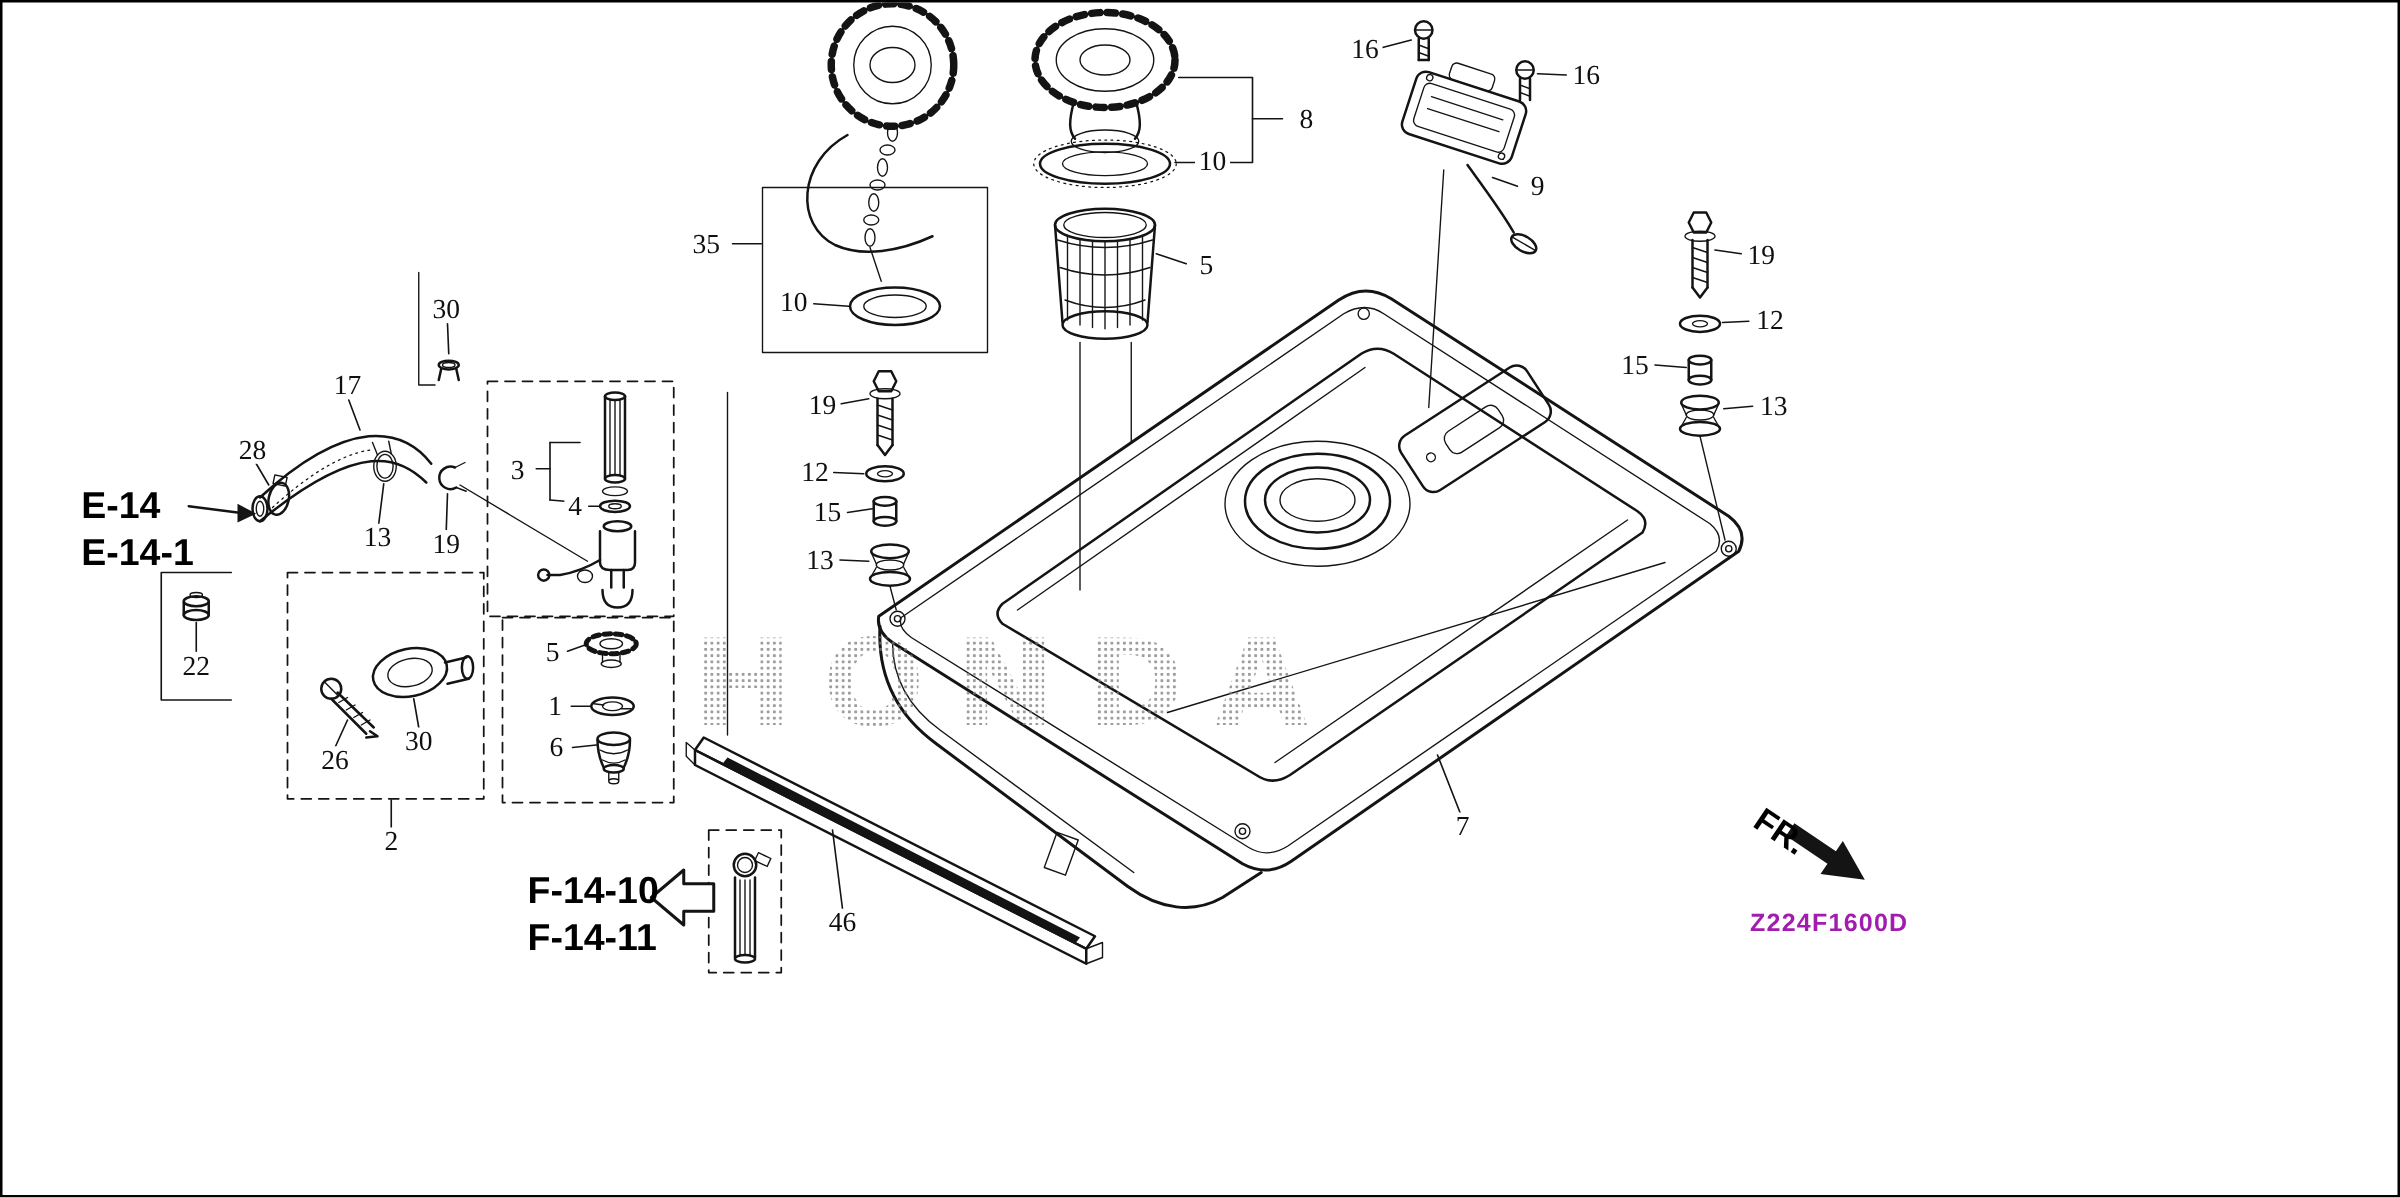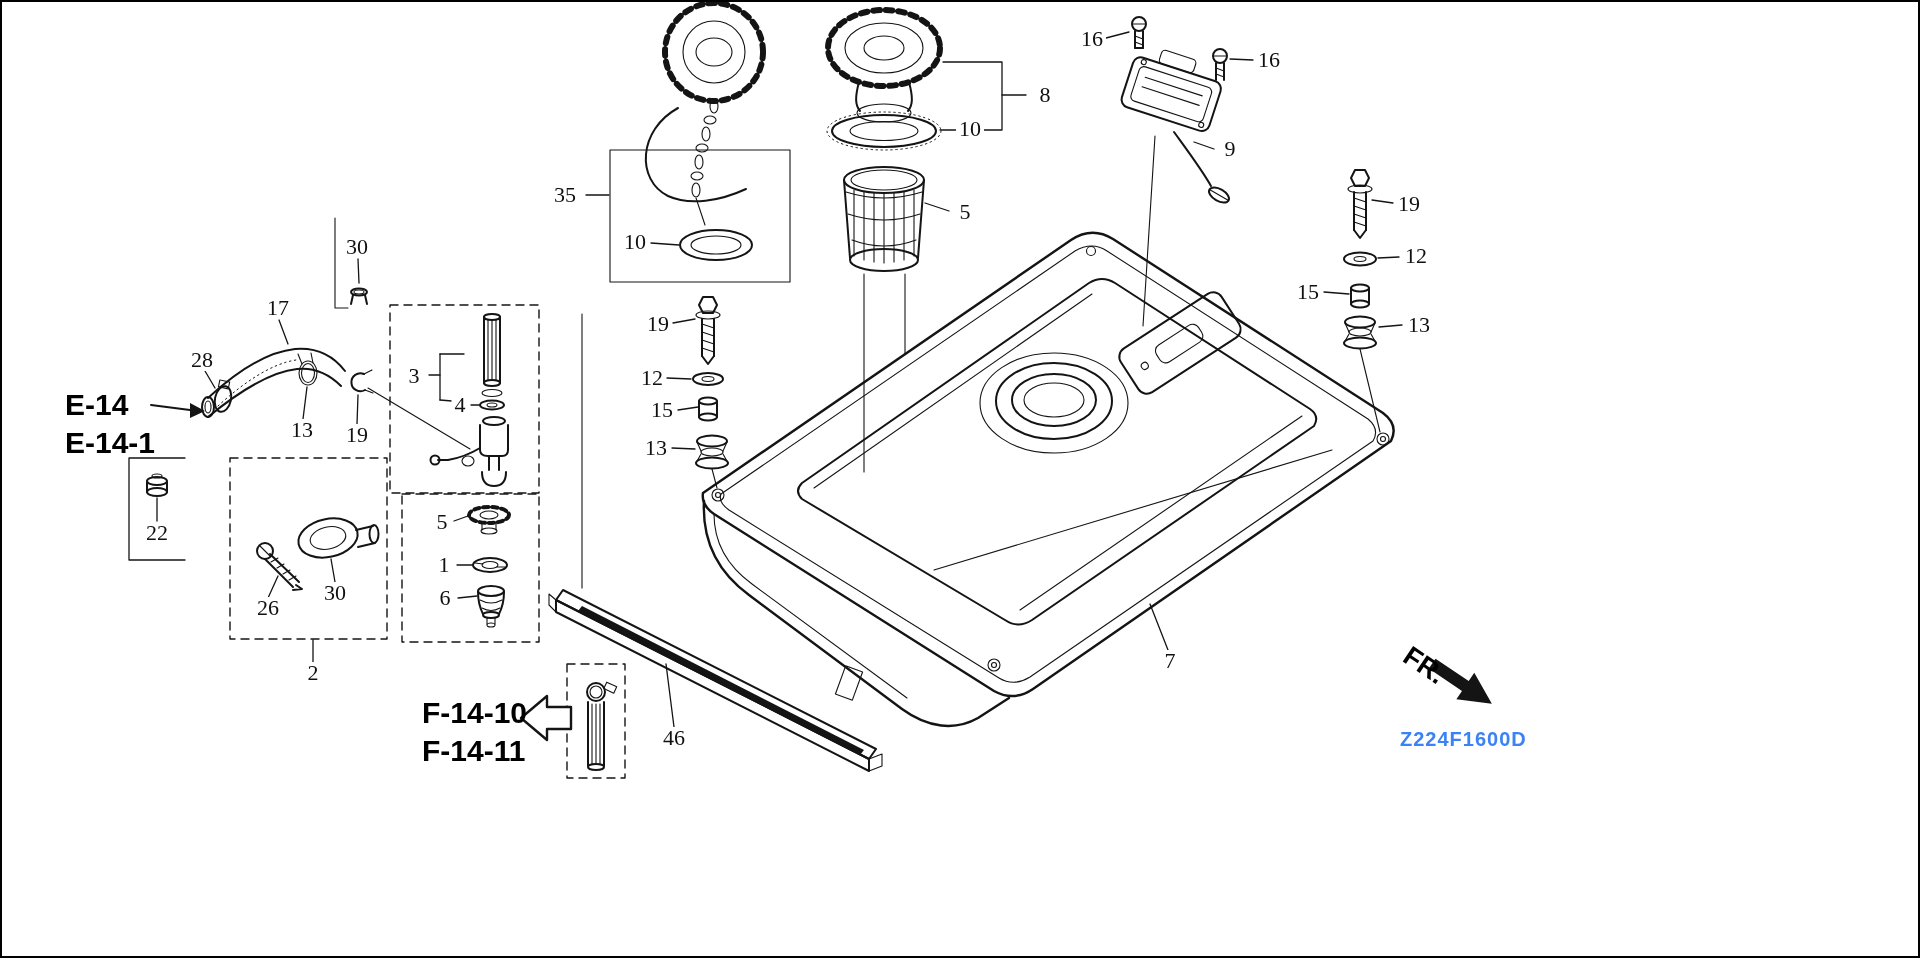--- a/index.html
+++ b/index.html
@@ -16,21 +16,21 @@
   .art .dash{stroke-width:1.4;stroke-dasharray:8 6}
   .art .knurl{stroke-width:6;stroke-dasharray:6.5 6}
   .art .dots{stroke-width:1;stroke-dasharray:1.5 3.5}
   .art .fillb{fill:#141414;stroke:none}
   .art .wfill{fill:#fff}
   .plabel{position:absolute;transform:translate(-50%,-50%);font-family:"Liberation Serif","DejaVu Serif",serif;
     font-size:22px;color:#101010;background:#fff;padding:0 3px;line-height:1;white-space:nowrap}
   .ref{position:absolute;font-family:"Liberation Sans","DejaVu Sans",sans-serif;font-weight:bold;
     font-size:30px;color:#000;line-height:1.27;white-space:nowrap}
   .code{position:absolute;font-family:"Liberation Sans","DejaVu Sans",sans-serif;font-weight:bold;
-    font-size:20px;letter-spacing:1px;color:#3b82f6;white-space:nowrap}
+    font-size:20px;letter-spacing:1px;color:#a21caf;white-space:nowrap}
   .fr-label{position:absolute;font-family:"Liberation Sans","DejaVu Sans",sans-serif;font-weight:bold;
     font-size:27px;color:#000;transform:rotate(34deg);transform-origin:left center;white-space:nowrap}
   .watermark{position:absolute;left:500px;top:490px;width:620px;height:110px;text-align:center;
     font-family:"DejaVu Sans",sans-serif;font-weight:800;font-size:96px;letter-spacing:24px;line-height:110px;
     color:#c6c6c6;opacity:.75;user-select:none}
   @supports ((-webkit-background-clip:text) or (background-clip:text)){
     .watermark{color:transparent;
       background-image:radial-gradient(#7d7d7d 1.3px,transparent 1.45px);
       background-size:5px 5px;-webkit-background-clip:text;background-clip:text}
   }
@@ -368,20 +368,21 @@
       <line class="ld" x1="356" y1="257" x2="357" y2="281"></line>
       <line class="ld" x1="277" y1="318" x2="286" y2="342"></line>
       <line class="ld" x1="203" y1="369" x2="213" y2="386"></line>
       <line class="ld" x1="301" y1="417" x2="305" y2="385"></line>
       <line class="ld" x1="355" y1="422" x2="356" y2="393"></line>
       <line class="ld" x1="1166" y1="648" x2="1148" y2="602"></line>
       <line class="ld" x1="672" y1="725" x2="664" y2="662"></line>
     </g>
   </svg>
 
+  <div class="watermark">HONDA</div>
 
   <div class="plabel" style="left:1090px;top:37px">16</div>
   <div class="plabel" style="left:1267px;top:58px">16</div>
   <div class="plabel" style="left:1043px;top:93px">8</div>
   <div class="plabel" style="left:968px;top:127px">10</div>
   <div class="plabel" style="left:1228px;top:147px">9</div>
   <div class="plabel" style="left:563px;top:193px">35</div>
   <div class="plabel" style="left:963px;top:210px">5</div>
   <div class="plabel" style="left:1407px;top:202px">19</div>
   <div class="plabel" style="left:633px;top:240px">10</div>

